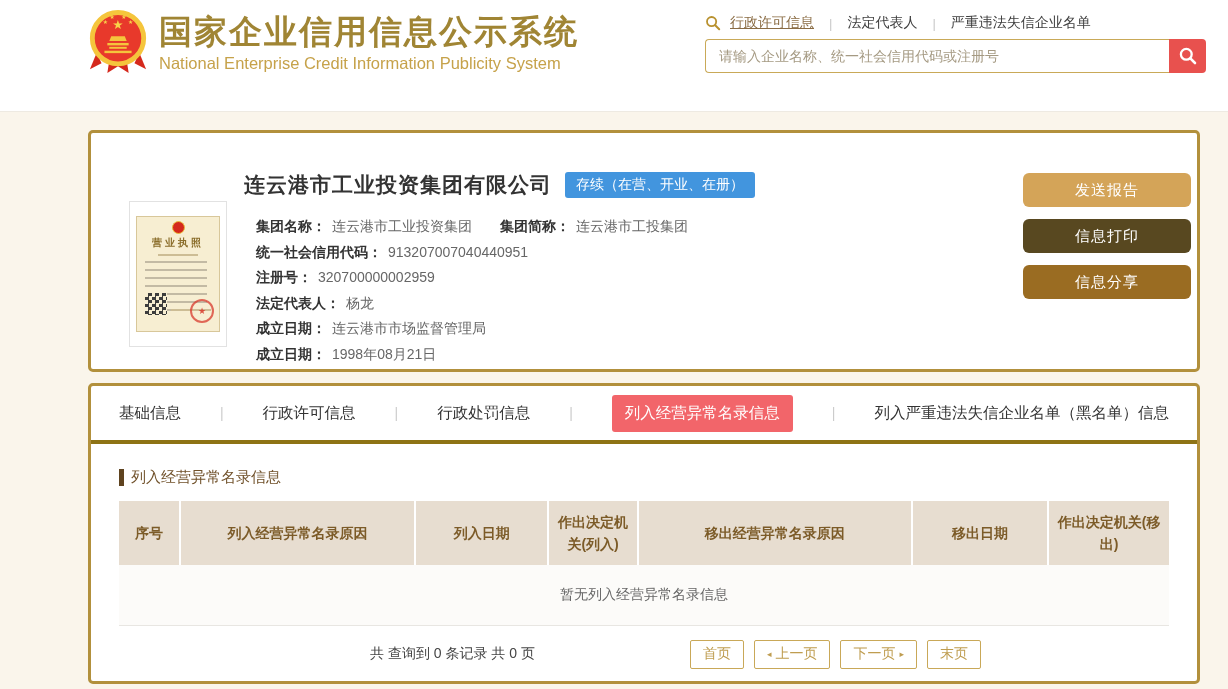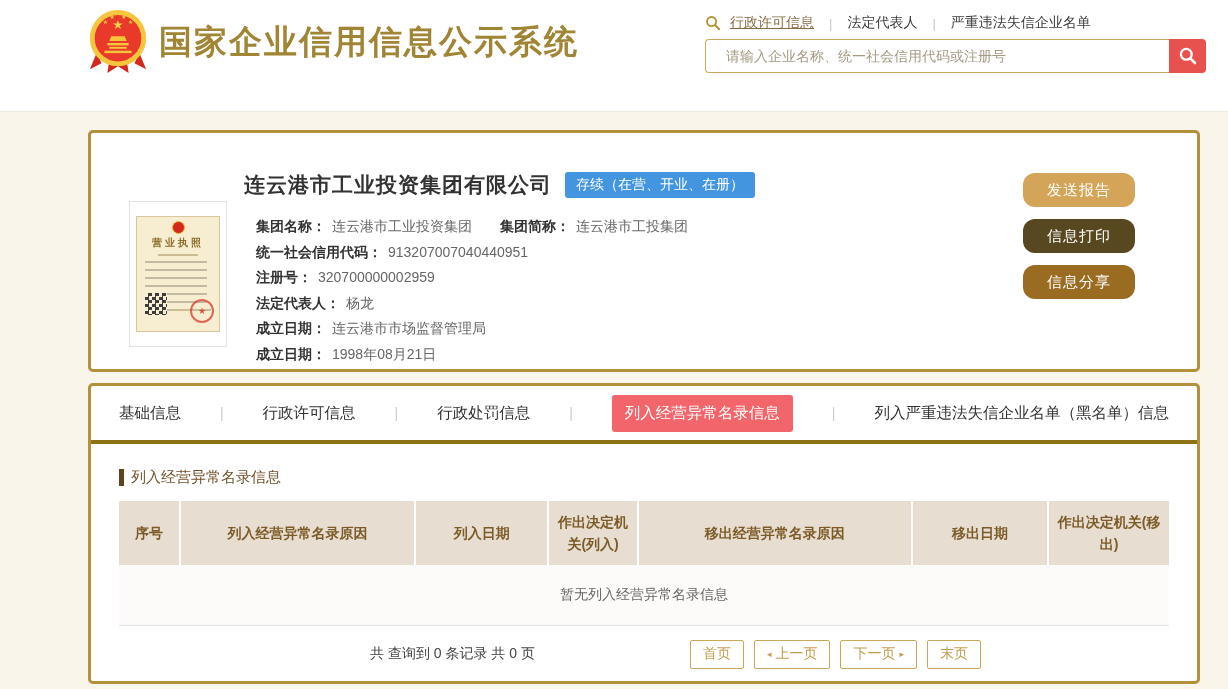--- a/index.html
+++ b/index.html
@@ -13,21 +13,21 @@
   .title-cn { font-size:33px; font-weight:bold; color:#a08534; letter-spacing:2px; line-height:1.25; }
   .title-en { font-size:16.5px; color:#c6a24a; margin-top:2px; }
 
   .search-area { position:absolute; left:705px; top:12px; width:501px; }
   .nav-row { display:flex; align-items:center; font-size:14px; height:22px; margin-bottom:5px; }
   .nav-mag { margin-right:9px; display:flex; }
   .navlink { color:#3f3f3f; text-decoration:none; cursor:pointer; }
   .navlink.active { color:#8a6c44; text-decoration:underline; }
   .nav-sep { color:#c9c9c9; margin:0 15px; font-size:13px; }
   .search-row { display:flex; height:34px; }
-  .search-input { flex:1; height:34px; border:1px solid #c9a958; border-right:none; border-radius:4px 0 0 4px; padding:0 20px; font-size:14px; color:#555; outline:none; font-family:inherit; }
+  .search-input { flex:1; height:34px; border:1px solid #c9a958; border-right:none; border-radius:4px 0 0 4px; padding:0 13px; font-size:14px; color:#555; outline:none; font-family:inherit; }
   .search-input::placeholder { color:#a59a83; }
   .search-btn { width:37px; height:34px; background:#e8514e; border:none; border-radius:0 4px 4px 0; cursor:pointer; display:flex; align-items:center; justify-content:center; }
 
   
   .main { padding-top:18px; }
   .card { width:1112px; margin-left:88px; background:#fff; border:3px solid #b2903c; border-radius:5px; }
 
   
   .company-card { height:242px; display:flex; padding:36px 34px 0 38px; margin-bottom:11px; }
   .license { width:98px; height:146px; margin-top:32px; background:#fff; border:1px solid #e2e2e2; padding:14px 6px; flex-shrink:0; }
@@ -46,21 +46,21 @@
   .company-info { margin-left:17px; padding-top:2px; }
   .name-row { display:flex; align-items:center; margin-bottom:15px; }
   .company-name { font-size:21px; font-weight:bold; color:#333; letter-spacing:1px; }
   .status-badge { margin-left:13px; background:#4295de; color:#fff; font-size:14px; padding:4px 11px; border-radius:3px; white-space:nowrap; }
   .field-row { font-size:14px; line-height:25.5px; white-space:nowrap;margin-left:12px; }
   .field-pair { margin-right:28px; }
   .field-label { color:#333; font-weight:bold; }
   .field-value { color:#666; margin-left:6px; }
 
   .actions { margin-left:auto; width:140px; padding-top:4px; flex-shrink:0; }
-  .action-btn { display:block; width:112px; height:34px; margin-bottom:12px; border:none; border-radius:12px;
+  .action-btn { display:block; width:168px; height:34px; margin-bottom:12px; border:none; border-radius:6px;
     color:#fff; font-size:15px; font-family:inherit; cursor:pointer; letter-spacing:1px; }
 
   
   .tabs-card { height:301px; overflow:hidden; }
   .tab-bar { height:54px; display:flex; align-items:center; justify-content:space-between; padding:0 28px; font-size:15.5px; }
   .tab { color:#333; cursor:pointer; white-space:nowrap; }
   .tab.active { background:#f2656a; color:#fff; padding:8px 13px; border-radius:3px; }
   .tab-sep { color:#ccc; font-size:14px; }
   .gold-line { height:4px; background:#8e7315; }
 
@@ -100,20 +100,21 @@
       <text x="26" y="11" font-size="6" fill="#f9d34a" text-anchor="middle">★</text>
       <text x="38" y="11" font-size="6" fill="#f9d34a" text-anchor="middle">★</text>
       <text x="45" y="16" font-size="6" fill="#f9d34a" text-anchor="middle">★</text>
       <path d="M25 29 h14 l2 5 h-18 Z" fill="#f5c53c"></path>
       <rect x="21" y="36" width="22" height="2.5" fill="#f5c53c"></rect>
       <rect x="23" y="40" width="18" height="2" fill="#f5c53c"></rect>
       <rect x="18" y="44" width="28" height="2.5" fill="#f5c53c"></rect>
     </svg>
     <div class="brand-titles">
       <div class="title-cn">国家企业信用信息公示系统</div>
+      <div class="title-en">National Enterprise Credit Information Publicity System</div>
     </div>
   </div>
 
   <div class="search-area">
     <div class="nav-row">
       <span class="nav-mag">
         <svg width="16" height="16" viewBox="0 0 16 16">
           <circle cx="6.6" cy="6.6" r="4.6" fill="none" stroke="#b8912f" stroke-width="1.8"></circle>
           <line x1="10.2" y1="10.2" x2="14.2" y2="14.2" stroke="#b8912f" stroke-width="2" stroke-linecap="round"></line>
         </svg>

